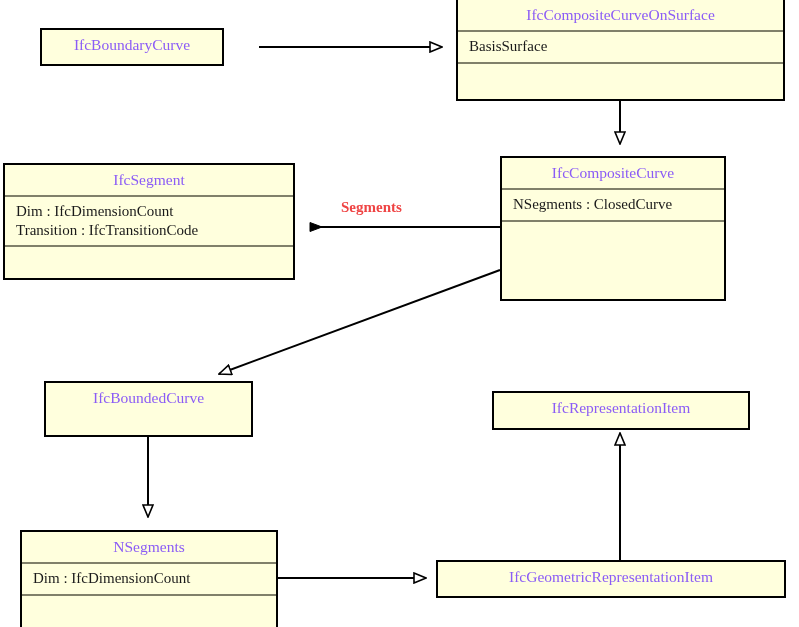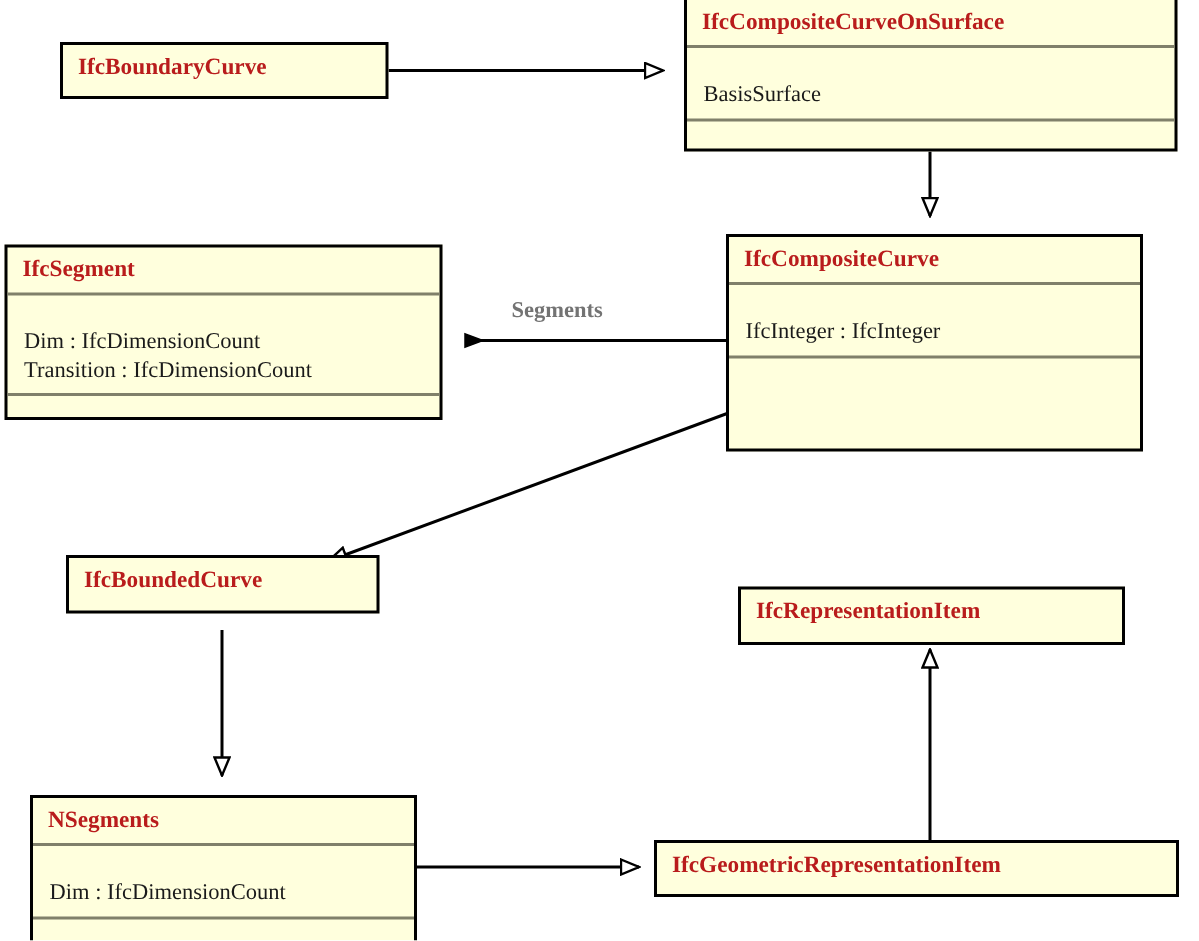--- a/index.html
+++ b/index.html
@@ -27,52 +27,51 @@
     pointer-events: none;
   }
   .uml-class {
     position: absolute;
     box-sizing: border-box;
     background: #ffffdd;
     border: 2px solid #000000;
     z-index: 2;
   }
   .uml-name {
-    font-weight: bold;
+    font-weight: normal;
     font-size: 15.5px;
-    text-align: left;
-    color: #b91c1c;
+    text-align: center;
+    color: #8b5cf6;
     padding: 7px 10px 7px 10px;
     line-height: 1.05;
     white-space: nowrap;
   }
   .uml-sep {
     height: 2px;
     background: #80806a;
     font-size: 0;
     line-height: 0;
   }
   .uml-attrs {
     padding: 5px 11px 6px 11px;
-    margin-top: 17px;
   }
   .uml-attr {
     font-size: 15px;
     color: #1a1a1a;
     line-height: 1.22;
     white-space: nowrap;
   }
   .uml-ops {
     height: 19px;
   }
   .edge-label {
     position: absolute;
     font-weight: bold;
     font-size: 15px;
-    color: #737373;
+    color: #ef4444;
     white-space: nowrap;
     z-index: 3;
   }
 </style>
 </head>
 <body>
 
 <div id="diagram">
 
   <svg id="edges" width="799" height="627" viewBox="0 0 799 627">
@@ -107,56 +106,56 @@
 
     <g>
       <line x1="278" y1="578" x2="426" y2="578" stroke="#000000" stroke-width="2" marker-end="url(#hollow-tri-right)"></line>
     </g>
 
     <g>
       <line x1="620" y1="560" x2="620" y2="433" stroke="#000000" stroke-width="2" marker-end="url(#hollow-tri-right)"></line>
     </g>
   </svg>
 
-  <div class="uml-class" style="left:40px; top:28px; width:219px; height:38px;">
+  <div class="uml-class" style="left:40px; top:28px; width:184px; height:38px;">
     <div class="uml-name">IfcBoundaryCurve</div>
   </div>
 
   <div class="uml-class" style="left:456px; top:-2px; width:329px; height:103px;">
     <div class="uml-name">IfcCompositeCurveOnSurface</div>
     <div class="uml-sep"></div>
     <div class="uml-attrs">
       <div class="uml-attr">BasisSurface</div>
     </div>
     <div class="uml-sep"></div>
     <div class="uml-ops"></div>
   </div>
 
   <div class="uml-class" style="left:3px; top:163px; width:292px; height:117px;">
     <div class="uml-name">IfcSegment</div>
     <div class="uml-sep"></div>
     <div class="uml-attrs">
       <div class="uml-attr">Dim : IfcDimensionCount</div>
-      <div class="uml-attr">Transition : IfcDimensionCount</div>
+      <div class="uml-attr">Transition : IfcTransitionCode</div>
     </div>
     <div class="uml-sep"></div>
     <div class="uml-ops"></div>
   </div>
 
-  <div class="uml-class" style="left:484px; top:156px; width:278px; height:145px;">
+  <div class="uml-class" style="left:500px; top:156px; width:226px; height:145px;">
     <div class="uml-name">IfcCompositeCurve</div>
     <div class="uml-sep"></div>
     <div class="uml-attrs">
-      <div class="uml-attr">IfcInteger : IfcInteger</div>
+      <div class="uml-attr">NSegments : ClosedCurve</div>
     </div>
     <div class="uml-sep"></div>
     <div class="uml-ops"></div>
   </div>
 
-  <div class="uml-class" style="left:44px; top:370px; width:209px; height:39px;">
+  <div class="uml-class" style="left:44px; top:381px; width:209px; height:56px;">
     <div class="uml-name">IfcBoundedCurve</div>
   </div>
 
   <div class="uml-class" style="left:492px; top:391px; width:258px; height:39px;">
     <div class="uml-name">IfcRepresentationItem</div>
   </div>
 
   <div class="uml-class" style="left:20px; top:530px; width:258px; height:100px;">
     <div class="uml-name">NSegments</div>
     <div class="uml-sep"></div>

